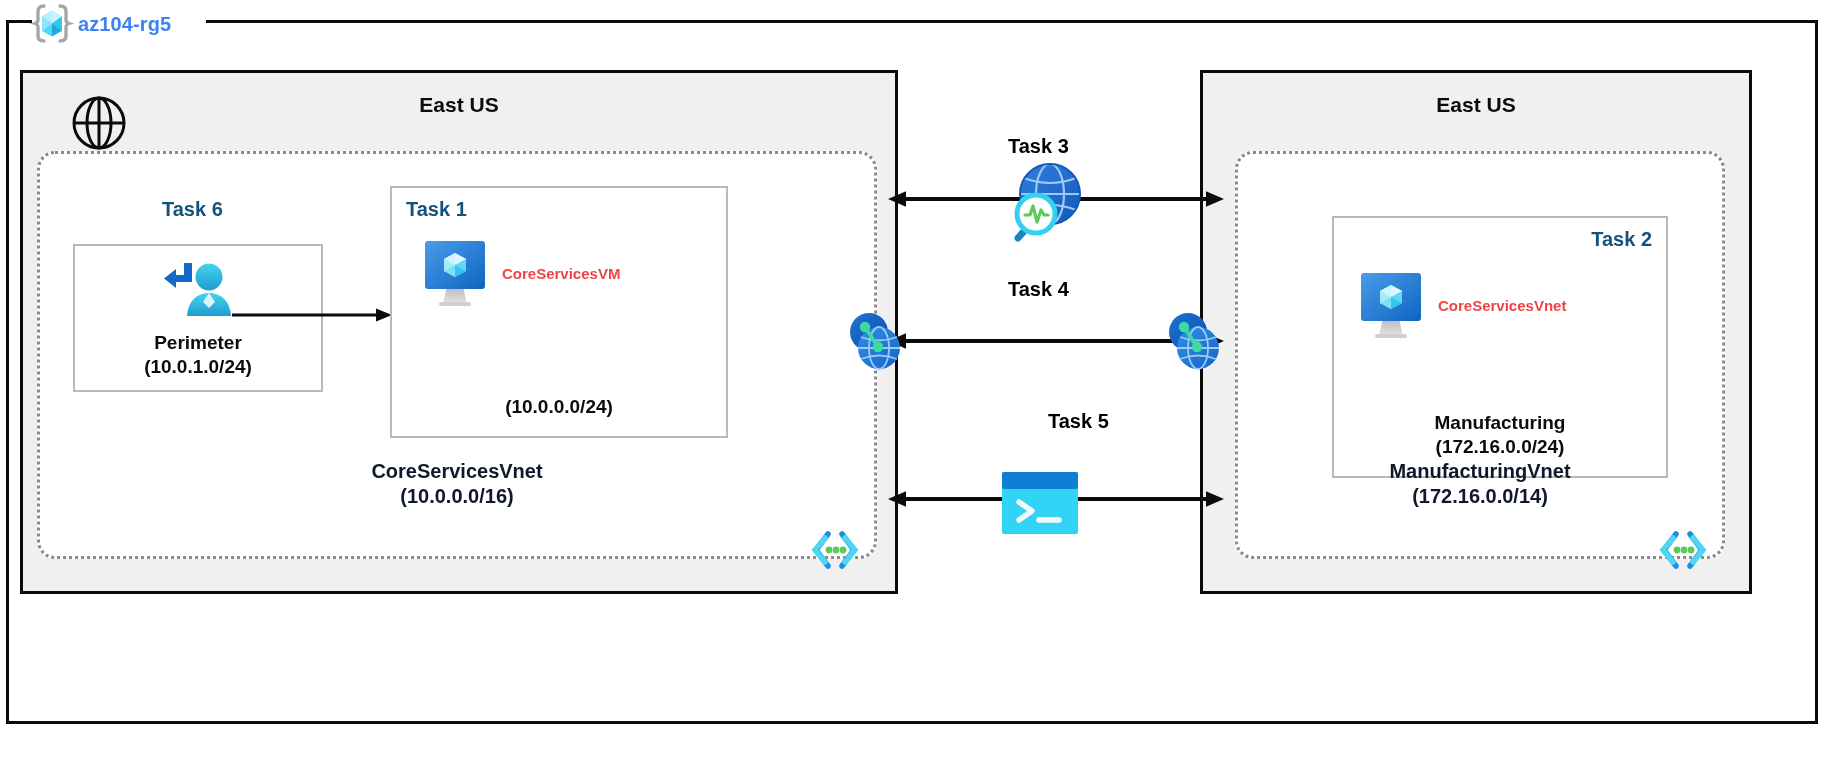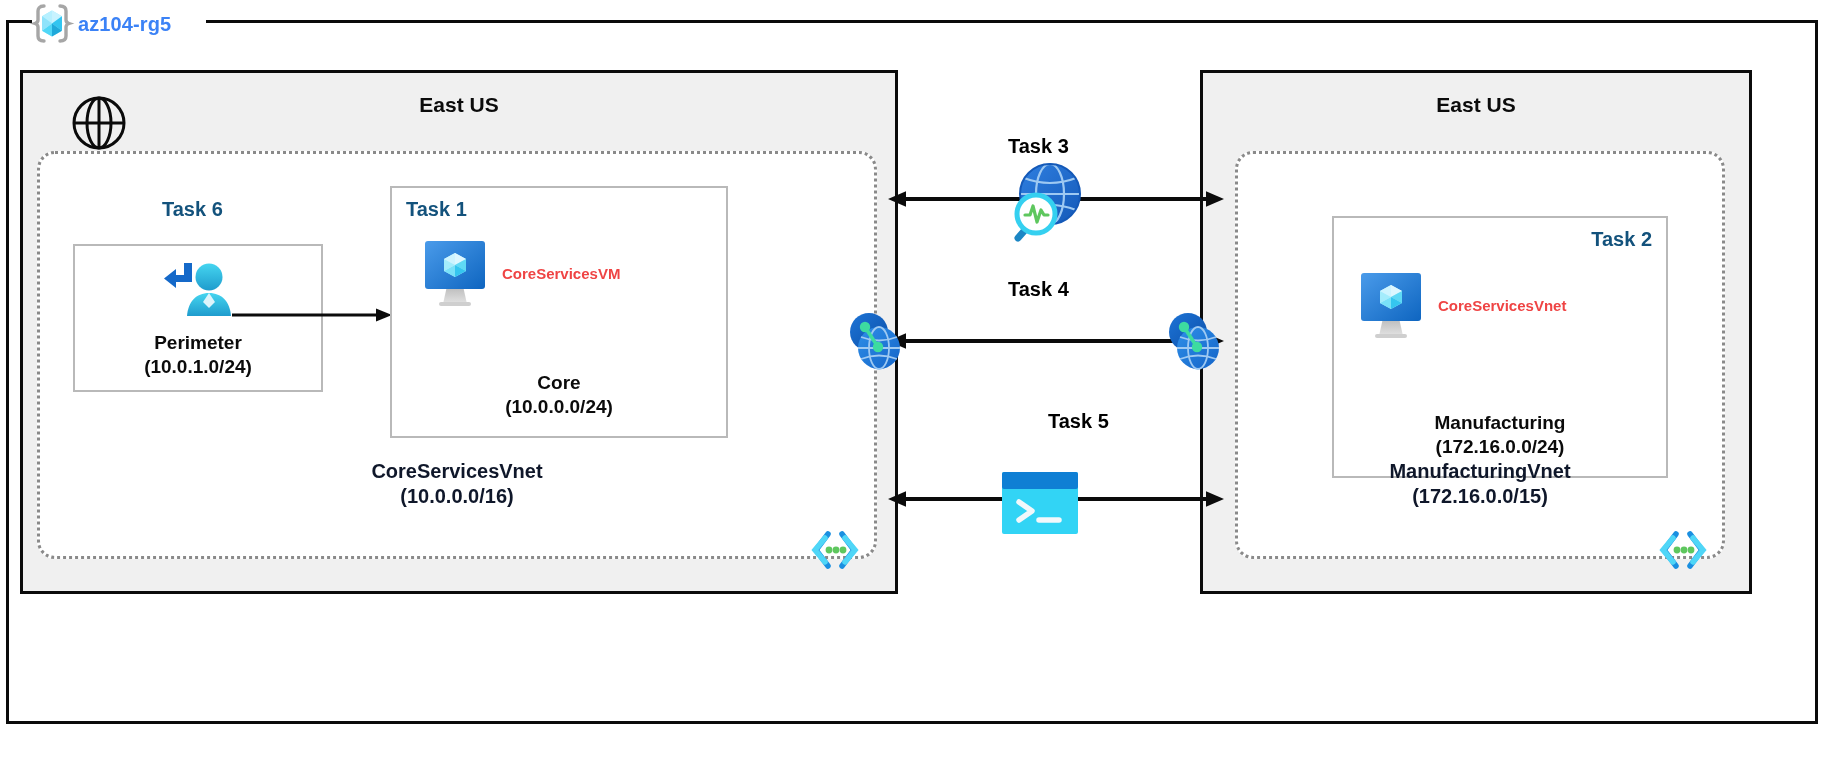--- a/index.html
+++ b/index.html
@@ -172,21 +172,20 @@
               <polygon points="33,27 44,33 33,39" fill="#35c6ef"></polygon>
               <polygon points="33,27 33,39 22,33" fill="#79e1f8"></polygon>
               <polygon points="22,21 33,27 22,33" fill="#a3ecfc"></polygon>
               <polygon points="33,15 33,27 22,21" fill="#cdf4ff"></polygon>
             </svg>
           </span>
           <span class="vm-name">CoreServicesVM</span>
         </div>
 
         <div class="subnet-caption" style="bottom:16px;">
-          <div>Core</div>
           <div>(10.0.0.0/24)</div>
         </div>
       </div>
 
       <div class="vnet-label">
         <div>CoreServicesVnet</div>
         <div>(10.0.0.0/16)</div>
       </div>
 
       <span class="vnet-badge">
@@ -240,21 +239,21 @@
         </div>
 
         <div class="subnet-caption" style="bottom:16px;">
           <div>Manufacturing</div>
           <div>(172.16.0.0/24)</div>
         </div>
       </div>
 
       <div class="vnet-label">
         <div>ManufacturingVnet</div>
-        <div>(172.16.0.0/15)</div>
+        <div>(172.16.0.0/14)</div>
       </div>
 
       <span class="vnet-badge">
         <svg width="46" height="40" viewBox="0 0 46 40">
           <path d="M16 4 L4 20 L16 36" fill="none" stroke="#1a8fe0" stroke-width="5.5" stroke-linecap="round"></path>
           <path d="M13 8 L3 20 L13 32" fill="none" stroke="#4fd6f7" stroke-width="5.5" stroke-linecap="round"></path>
           <path d="M30 4 L42 20 L30 36" fill="none" stroke="#1a8fe0" stroke-width="5.5" stroke-linecap="round"></path>
           <path d="M33 8 L43 20 L33 32" fill="none" stroke="#4fd6f7" stroke-width="5.5" stroke-linecap="round"></path>
           <circle cx="17" cy="20" r="3.4" fill="#5ec75e"></circle>
           <circle cx="24" cy="20" r="3.4" fill="#5ec75e"></circle>

